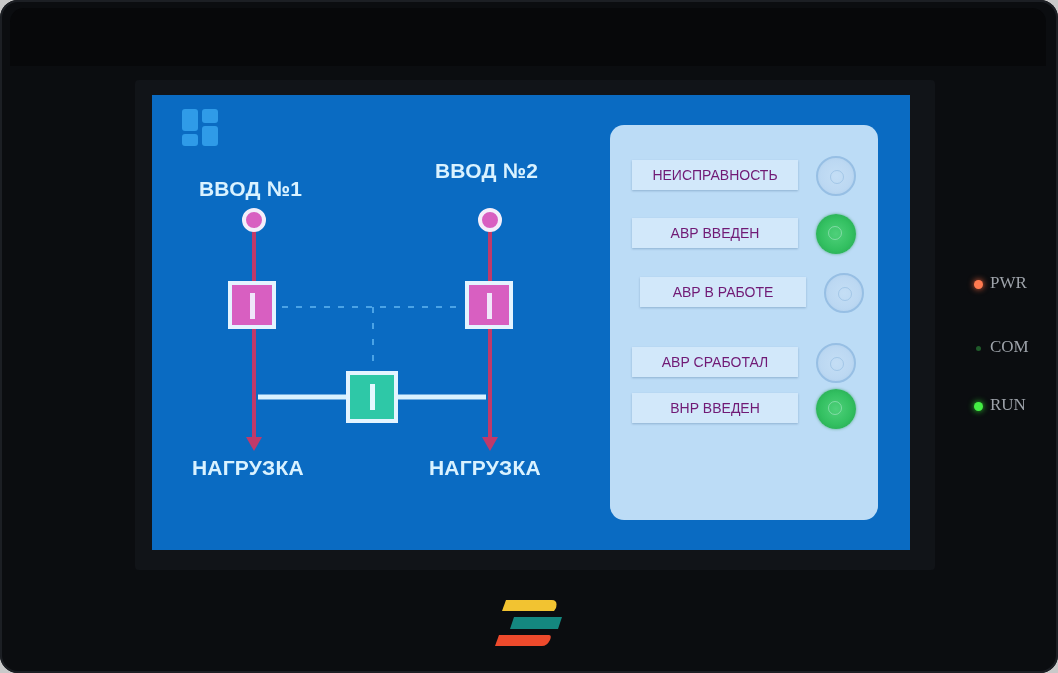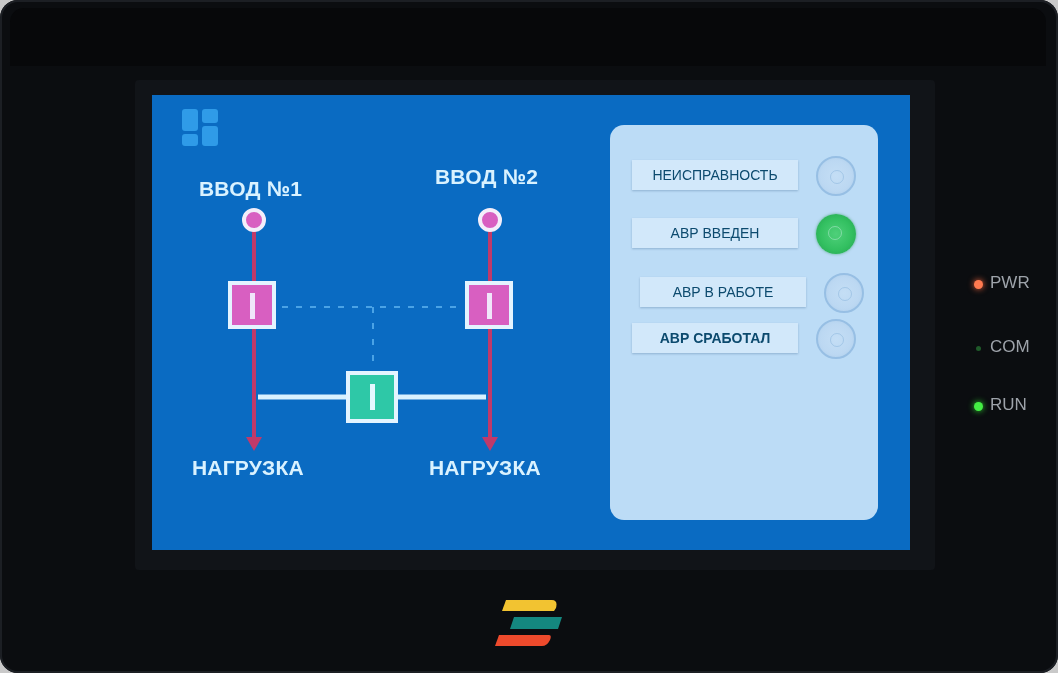--- a/index.html
+++ b/index.html
@@ -33,21 +33,21 @@
   svg.diagram { position:absolute; left:0; top:0; }
   .panel {
     position:absolute; left:458px; top:30px; width:268px; height:395px;
     background:#bcdcf6; border-radius:14px;
   }
   .status-row { position:absolute; left:22px; height:36px; width:230px; }
   .status-label {
     position:absolute; left:0; top:2px; width:166px; height:30px;
     background:#d2e8fa; border-radius:0;
     box-shadow: 0 1px 2px rgba(60,100,140,0.35);
-    color:#0c4a6e; font-size:14px; line-height:30px; text-align:center;
+    color:#701a75; font-size:14px; line-height:30px; text-align:center;
     font-family:"Liberation Sans", sans-serif; white-space:nowrap;
   }
   .lamp {
     position:absolute; left:184px; top:-2px; width:40px; height:40px; border-radius:50%;
     box-sizing:border-box;
   }
   .lamp.off {
     background:radial-gradient(circle, #c4def5 0%, #bcd8f2 60%, #a9cbea 100%);
     border:2px solid #97bfe4;
   }
@@ -58,21 +58,21 @@
   .lamp::after {
     content:""; position:absolute; left:12px; top:12px; width:12px; height:12px;
     border-radius:50%; border:1px solid rgba(150,190,225,0.7);
   }
   .lamp.on::after { border-color:rgba(170,230,200,0.6); }
   .leds { position:absolute; left:970px; top:272px; }
   .led-row { position:absolute; left:0; height:24px; width:80px; }
   .led-dot { position:absolute; left:4px; top:8px; width:9px; height:9px; border-radius:50%; }
   .led-text {
     position:absolute; left:20px; top:1px; color:#9ea3aa; font-size:17px;
-    font-family:Liberation Sans, sans-serif;
+    font-family:Liberation Serif, serif;
   }
   .logo { position:absolute; left:494px; top:598px; width:70px; height:52px; }
 </style>
 </head>
 <body>
 
 <div class="bezel">
   <div class="bezel-top"></div>
   <div class="screen-recess"></div>
 
@@ -104,40 +104,44 @@
       <div style="position:absolute;left:18px;top:8px;width:5px;height:26px;background:#f0e6fa;"></div>
     </div>
     <div style="position:absolute;left:313px;top:186px;width:48px;height:48px;background:#d85fc1;border:4px solid #e4f4ff;box-sizing:border-box;">
       <div style="position:absolute;left:18px;top:8px;width:5px;height:26px;background:#f0e6fa;"></div>
     </div>
     <div style="position:absolute;left:194px;top:276px;width:52px;height:52px;background:#2ec8a7;border:4px solid #e4f4ff;box-sizing:border-box;">
       <div style="position:absolute;left:20px;top:9px;width:5px;height:26px;background:#e4f8ff;"></div>
     </div>
 
     <div class="lbl" style="left:47px;top:82px;">ВВОД №1</div>
-    <div class="lbl" style="left:283px;top:70px;">ВВОД №2</div>
+    <div class="lbl" style="left:283px;top:64px;">ВВОД №2</div>
     <div class="lbl" style="left:40px;top:361px;">НАГРУЗКА</div>
     <div class="lbl" style="left:277px;top:361px;">НАГРУЗКА</div>
 
     <div class="panel">
       <div class="status-row" style="top:33px;">
         <div class="status-label">НЕИСПРАВНОСТЬ</div>
         <div class="lamp off"></div>
       </div>
       <div class="status-row" style="top:91px;">
         <div class="status-label">АВР ВВЕДЕН</div>
         <div class="lamp on"></div>
       </div>
       <div class="status-row" style="top:150px;margin-left:8px;">
         <div class="status-label">АВР В РАБОТЕ</div>
         <div class="lamp off"></div>
       </div>
-      <div class="status-row" style="top:196px;font-weight:bold;">
+      <div class="status-row" style="top:220px;">
         <div class="status-label">АВР СРАБОТАЛ</div>
         <div class="lamp off"></div>
+      </div>
+      <div class="status-row" style="top:266px;">
+        <div class="status-label">ВНР ВВЕДЕН</div>
+        <div class="lamp on"></div>
       </div>
     </div>
   </div>
 
   <div class="leds">
     <div class="led-row" style="top:0;">
       <div class="led-dot" style="background:#ff7a50;box-shadow:0 0 6px #ff6a40;"></div>
       <div class="led-text">PWR</div>
     </div>
     <div class="led-row" style="top:64px;">

